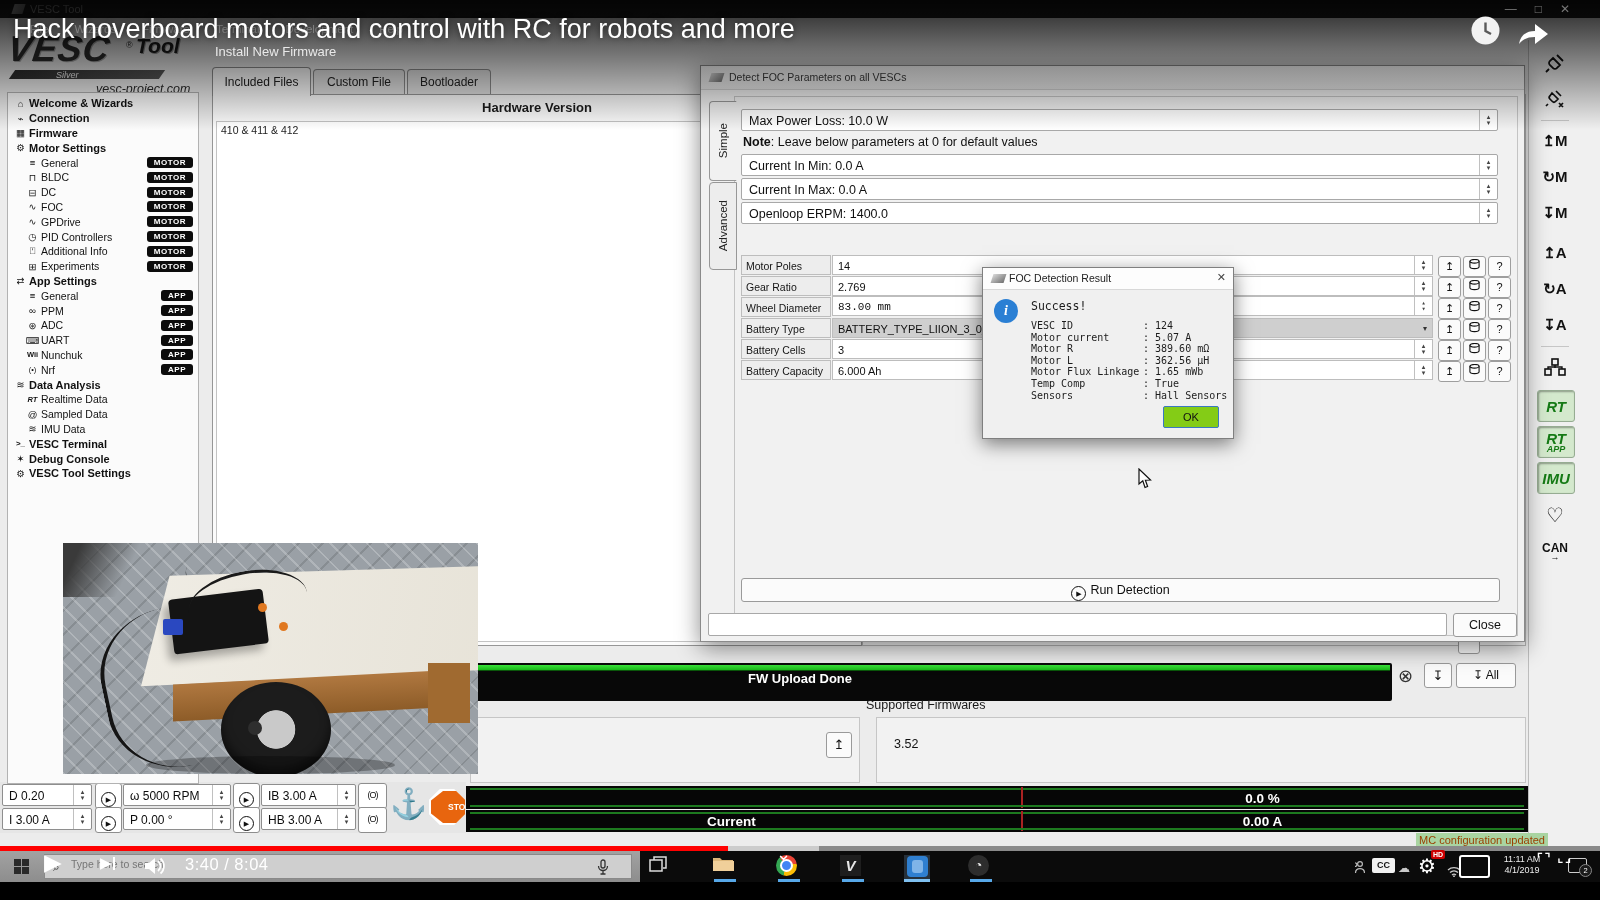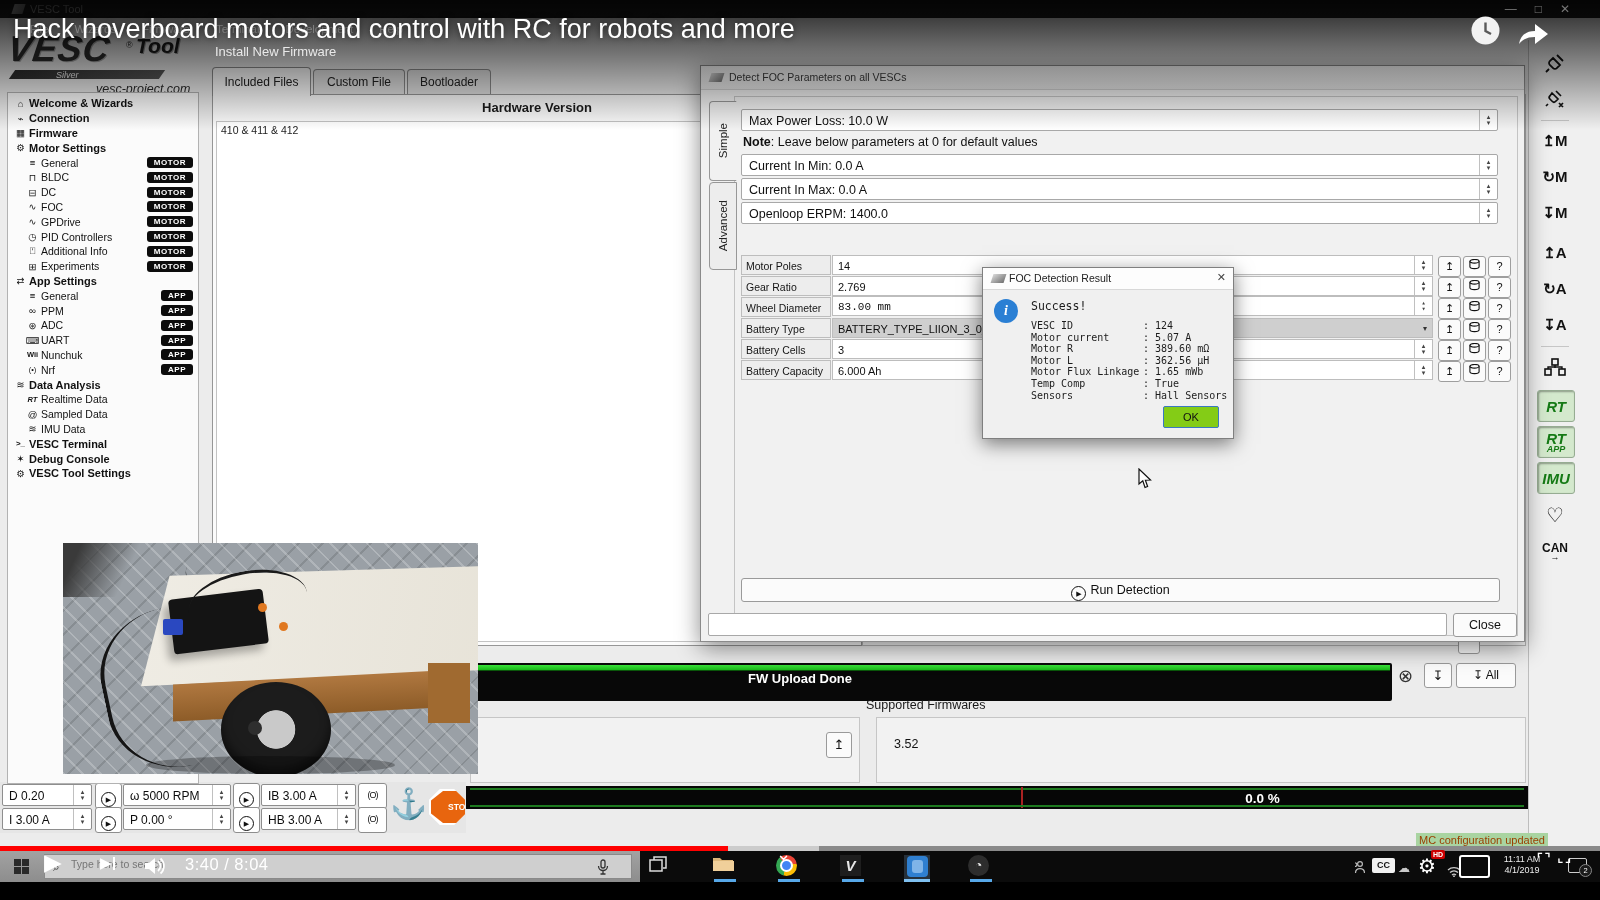--- a/index.html
+++ b/index.html
@@ -491,20 +491,25 @@
   <div class="hbbtn" style="left:358px;top:807px;">(O)</div>
   <div class="abs" id="anchor">⚓</div>
   <div class="abs" id="stopsign">
       <div class="inner">STOP</div>
     </div>
 
   <div class="rtbar" style="top:786px;height:23px;">
     <span class="rtval">0.0 %</span>
     <span class="reddiv"></span>
   </div>
+  <div class="rtbar" style="top:810px;height:22px;">
+    <span class="rtlab">Current</span>
+    <span class="rtval">0.00 A</span>
+    <span class="reddiv"></span>
+  </div>
 
   <div class="abs" id="toast">MC configuration updated</div>
 
   <div class="abs" id="taskbar">
     <div id="tbleft"></div>
     <div id="startflag">
         <i></i>
         <i></i>
         <i></i>
         <i></i>

